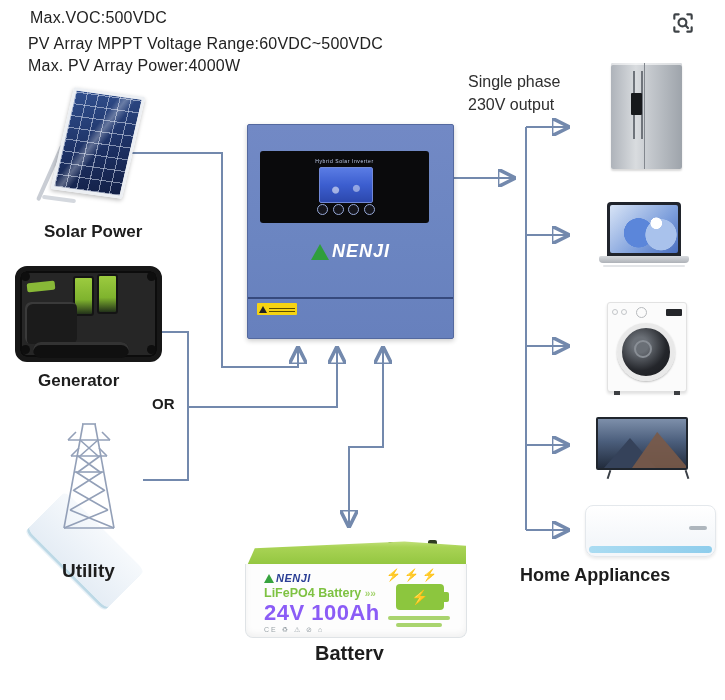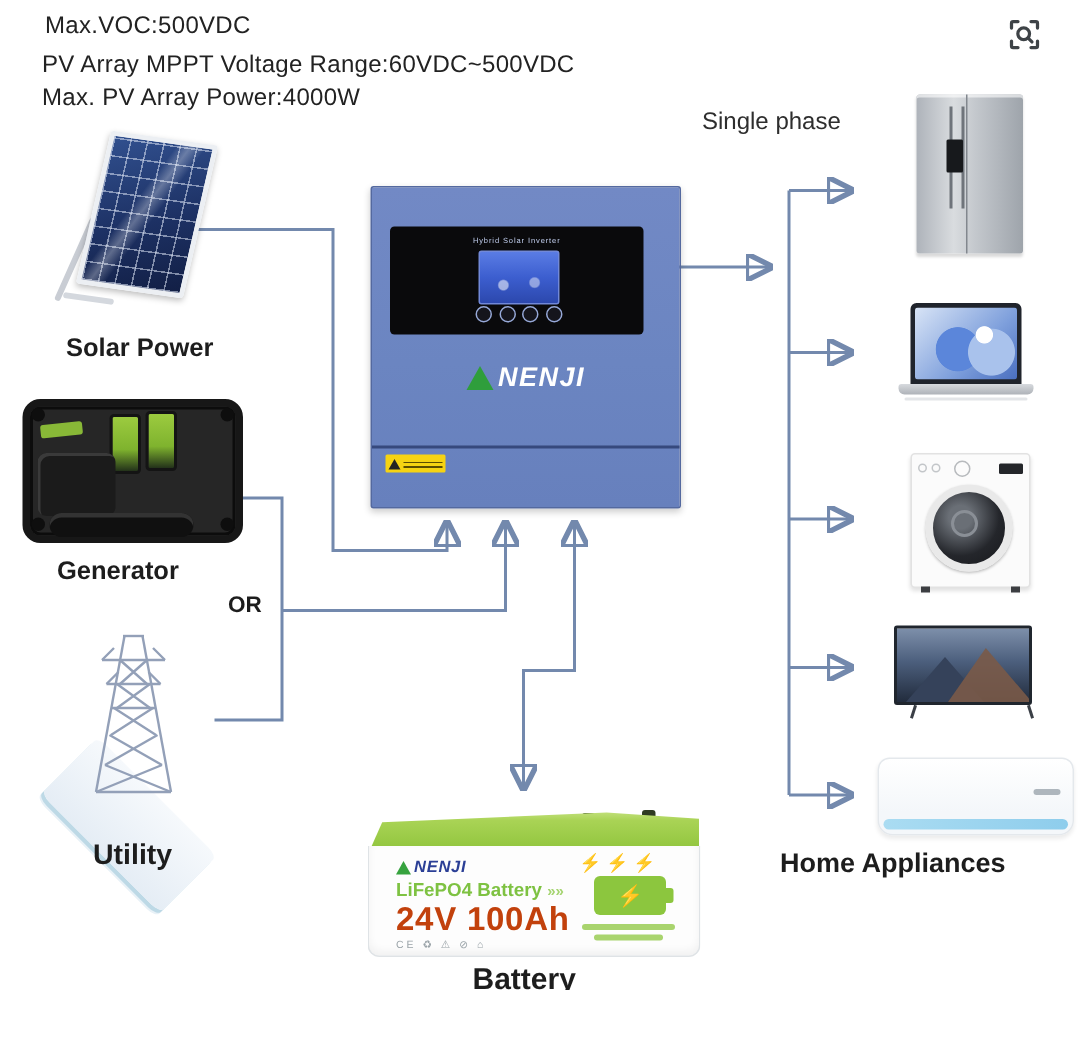--- a/index.html
+++ b/index.html
@@ -69,21 +69,21 @@
   .bat-lid{position:absolute;left:1px;top:0;right:1px;height:30px;
     background:linear-gradient(180deg,#cfe78f 0%,#a9d355 30%,#8fc43c 100%);
     clip-path:polygon(4% 34%,72% 12%,100% 26%,100% 100%,0 100%);border-radius:4px;}
   .bat-term{position:absolute;top:2px;width:9px;height:6px;background:#2f3b22;border-radius:2px;}
   .bat-body{position:absolute;left:0;top:26px;right:0;bottom:0;background:#fdfdfd;border:1px solid #dfe3e6;border-top:none;border-radius:0 0 8px 8px;box-shadow:inset 0 -3px 6px rgba(0,0,0,.05);}
   .bat-brandrow{position:absolute;left:18px;top:8px;display:flex;align-items:center;gap:2px;}
   .bat-tri{width:0;height:0;border-left:5px solid transparent;border-right:5px solid transparent;border-bottom:9px solid #37a33f;}
   .bat-brand{color:#2b3f96;font-weight:bold;font-style:italic;font-size:11px;letter-spacing:.5px;}
   .bat-line1{position:absolute;left:18px;top:22px;color:#7ec242;font-weight:bold;font-size:12.5px;white-space:nowrap;}
   .bat-line1 .chev{color:#a5d470;font-size:10px;}
-  .bat-line2{position:absolute;left:18px;top:36px;color:#c2410c;font-weight:bold;font-size:22px;letter-spacing:.5px;white-space:nowrap;}
+  .bat-line2{position:absolute;left:18px;top:36px;color:#8b5cf6;font-weight:bold;font-size:22px;letter-spacing:.5px;white-space:nowrap;}
   .bat-icons{position:absolute;left:18px;top:62px;color:#9aa3a8;font-size:7px;letter-spacing:2px;}
   .bat-bolts{position:absolute;right:26px;top:4px;color:#8cc63e;font-size:12px;letter-spacing:3px;}
   .bat-icon{position:absolute;right:22px;top:20px;width:48px;height:26px;background:#8cc63e;border-radius:4px;display:flex;align-items:center;justify-content:center;color:#fff;font-size:14px;}
   .bat-icon::after{content:"";position:absolute;right:-5px;top:8px;width:5px;height:10px;background:#8cc63e;border-radius:0 2px 2px 0;}
   .bat-tinytext{position:absolute;right:16px;width:62px;height:4px;background:rgba(140,198,62,.75);border-radius:2px;}
 
   
   .fridge{left:611px;top:63px;width:59px;height:106px;z-index:2;border-radius:2px;
     background:linear-gradient(90deg,#aeb3ba 0%,#d9dcdf 35%,#c4c8cd 55%,#9ea4ab 100%);
     box-shadow:inset 0 2px 0 rgba(255,255,255,.6), 0 2px 2px rgba(0,0,0,.15);}
@@ -242,20 +242,21 @@
       <div class="bat-bolts">⚡⚡⚡</div>
       <div class="bat-icon">⚡</div>
       <div class="bat-tinytext" style="top:52px;"></div>
       <div class="bat-tinytext" style="top:59px;width:46px;right:24px;"></div>
     </div>
   </div>
   <div class="nodelabel" style="left:315px;top:642px;font-size:20px;">Battery</div>
 
   <div class="out-text">
     <div>Single phase</div>
+    <div>230V output</div>
   </div>
 
   <div class="abs fridge">
     <div class="fridge-split"></div>
     <div class="fridge-handle" style="left:22px;"></div>
     <div class="fridge-handle" style="left:30px;"></div>
     <div class="fridge-panel"></div>
   </div>
 
   <div class="abs laptop">

